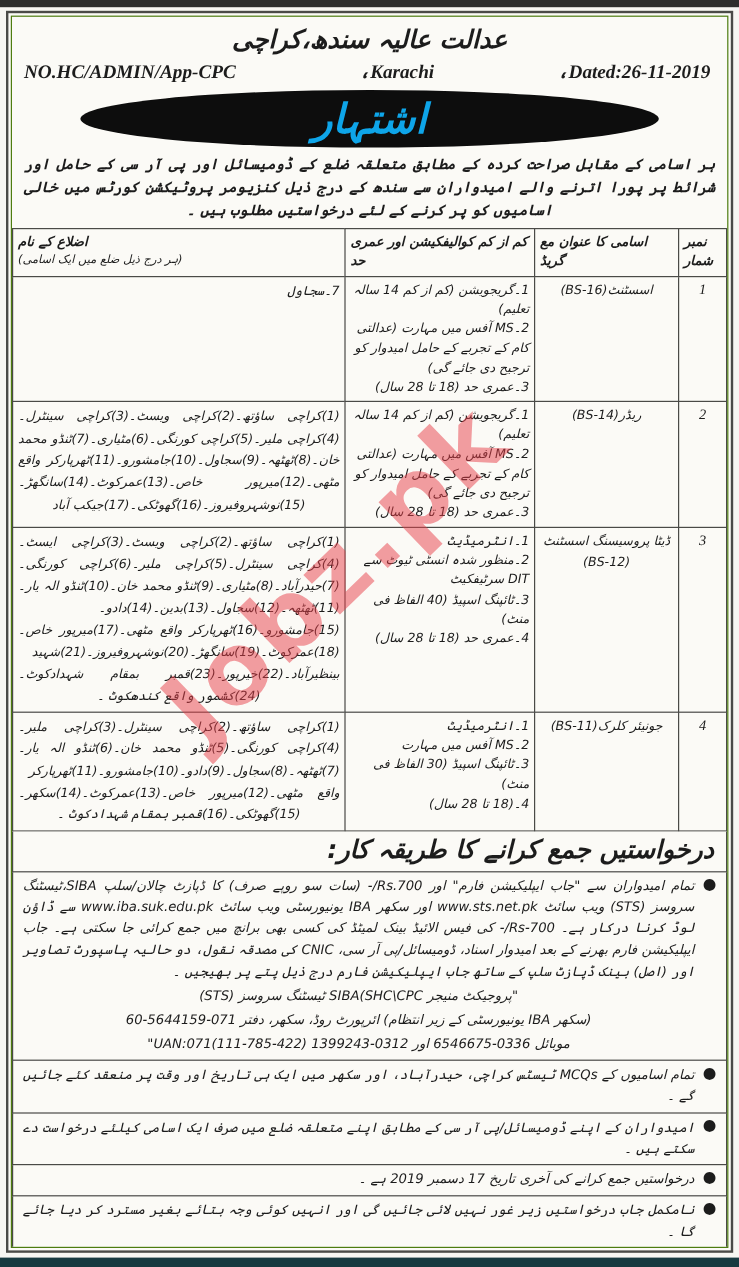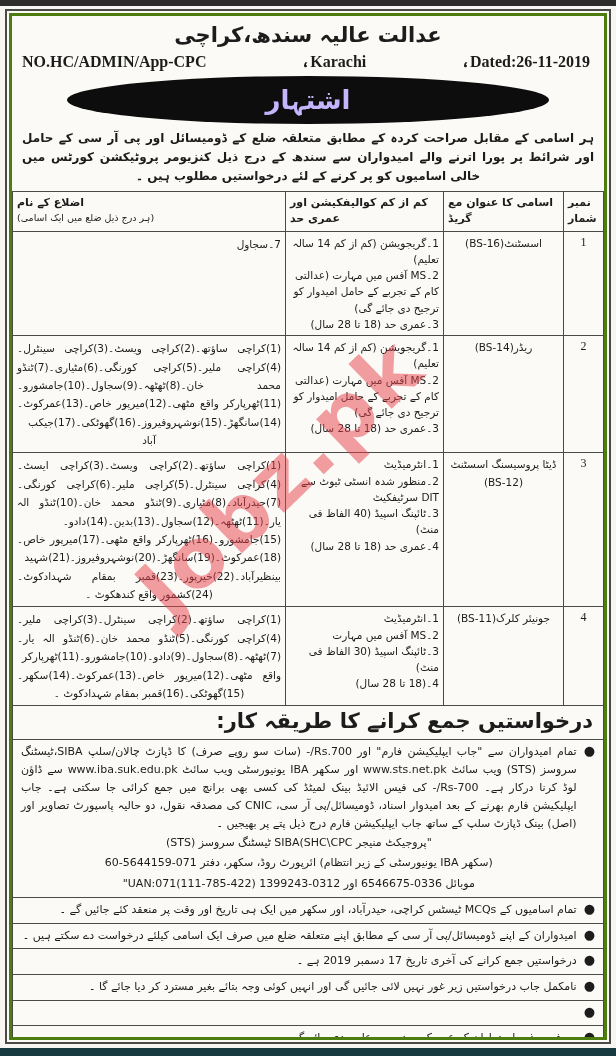--- a/index.html
+++ b/index.html
@@ -8,37 +8,37 @@
     width:616px;height:1056px;position:relative;overflow:hidden;
     background:#f7f6f2;font-family:"DejaVu Sans",sans-serif;color:#1c1c1c;
   }
   .top-strip{position:absolute;top:0;left:0;width:100%;height:6px;background:#2e2e2c;}
   .bottom-strip{position:absolute;bottom:0;left:0;width:100%;height:8px;background:#173a40;}
   .frame{
     position:absolute;top:9px;left:5px;right:5px;bottom:12px;
     border:2px solid #4a4a47;padding:2px;box-sizing:border-box;background:#fbfaf6;
   }
   .inner{
-    border:3px solid #4d7c0f;height:100%;box-sizing:border-box;
-    display:flex;flex-direction:column;overflow:hidden;
+    border:1px solid #4d7c0f;height:100%;box-sizing:border-box;
+    display:flex;flex-direction:column;overflow:hidden;font-style:italic;
   }
   
   .court-title{
     text-align:center;font-size:21px;font-weight:bold;padding:7px 0 2px;direction:rtl;
   }
   .info-line{
     display:flex;justify-content:space-between;align-items:baseline;
     font-family:"Liberation Serif",serif;font-size:16px;font-weight:bold;
     padding:3px 14px 2px 10px;
   }
   .banner-wrap{display:flex;justify-content:center;margin:3px 0 4px;}
   .banner{
-    background:#0d0d0d;color:#c4b5fd;width:482px;height:48px;border-radius:50%;
+    background:#0d0d0d;color:#0ea5e9;width:482px;height:48px;border-radius:50%;
     display:flex;align-items:center;justify-content:center;
-    font-size:26px;font-weight:bold;direction:rtl;letter-spacing:1px;text-align:right;
+    font-size:34px;font-weight:bold;direction:rtl;letter-spacing:1px;text-align:right;
   }
   .intro{
     direction:rtl;text-align:justify;text-align-last:center;
     font-size:12px;font-weight:600;line-height:1.6;padding:1px 8px 4px;margin:0 2px;
   }
   
   table.jobs{width:100%;border-collapse:collapse;direction:rtl;font-size:10.5px;table-layout:fixed;}
   table.jobs th,table.jobs td{border:1px solid #4a4a47;padding:3px 4px;vertical-align:top;box-sizing:border-box;}
   table.jobs th{font-weight:bold;text-align:left;font-size:11px;line-height:1.5;margin-top:20px;}
   .col-sr{width:40px;} .col-title{width:120px;} .col-qual{width:158px;}

